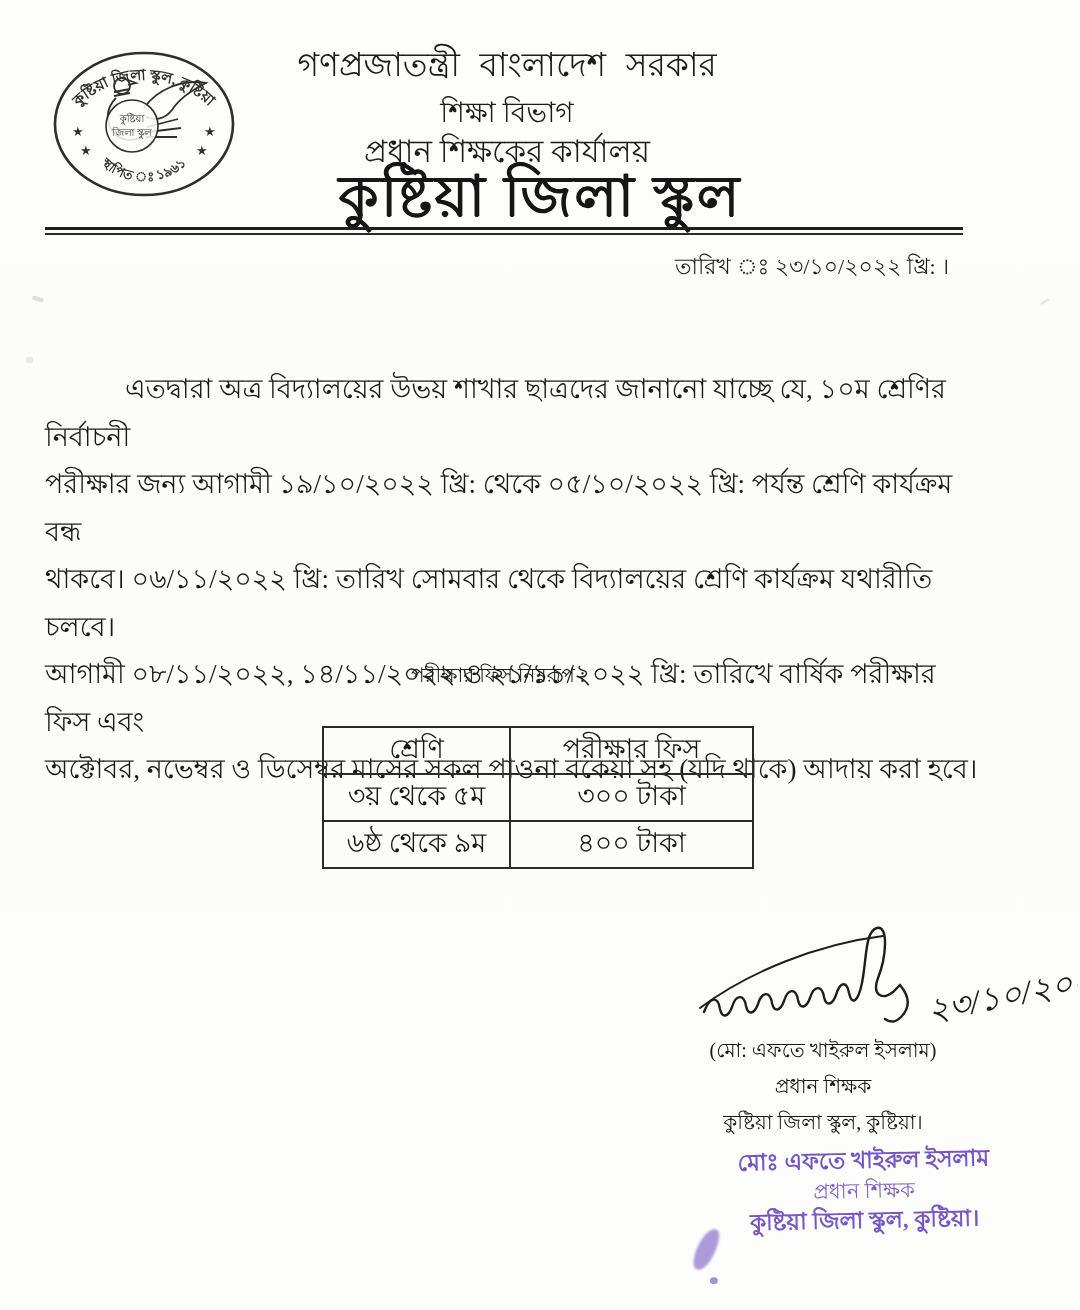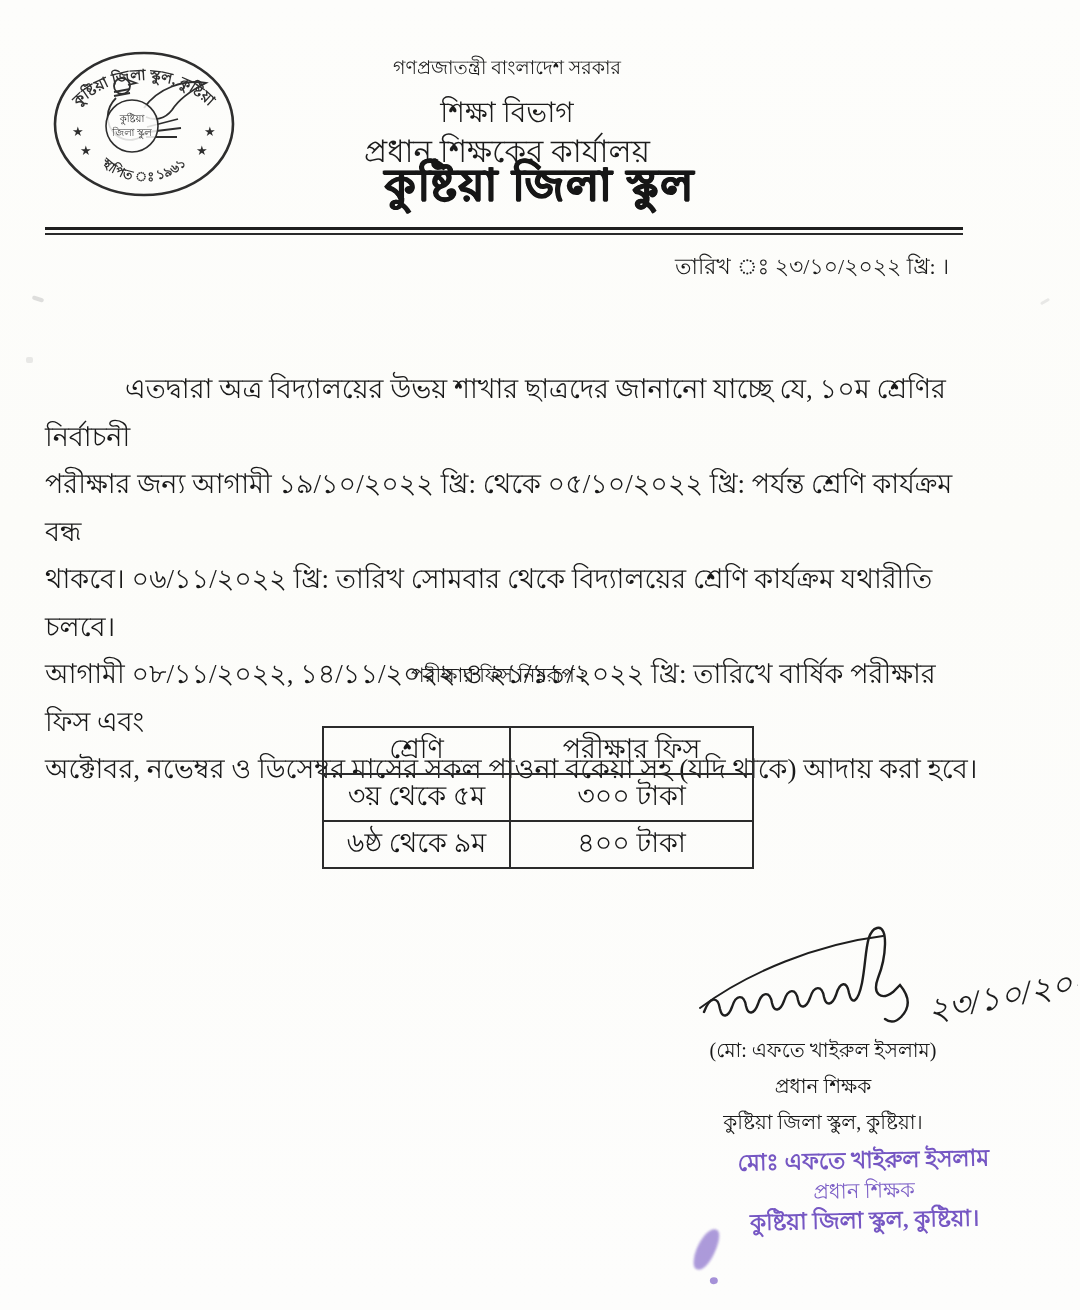--- a/index.html
+++ b/index.html
@@ -10,26 +10,26 @@
   }
   .page{
     position:relative;width:1080px;height:1310px;overflow:hidden;
     background:linear-gradient(180deg,#fdfdfb 0%,#fcfcf9 40%,#fdfdfc 100%);
     color:#1b1b1b;
   }
   
   .seal{position:absolute;left:48px;top:48px;width:192px;height:160px;}
   .seal svg{width:100%;height:100%;}
   .hdr{position:absolute;left:0;top:52px;width:1014px;text-align:center;}
-  .hdr .h1{font-size:19px;line-height:32px;}
+  .hdr .h1{font-size:33px;line-height:32px;font-family:Liberation Mono, monospace;}
   .hdr .h2{font-size:28px;line-height:36px;margin-top:11px;}
   .hdr .h3{font-size:31px;line-height:38px;margin-top:2px;}
   .school-title{
     position:absolute;left:100px;top:152px;width:880px;text-align:center;
-    font-size:44px;font-weight:bold;letter-spacing:2px;color:#161616;
+    font-size:58px;font-weight:normal;letter-spacing:2px;color:#161616;
     text-shadow:0.8px 0 0 #161616,-0.8px 0 0 #161616,0 0.8px 0 #161616;
     white-space:nowrap;
   }
   .rule{
     position:absolute;left:45px;top:227px;width:918px;height:3px;
     border-top:3px solid #1f1f1f;border-bottom:2px solid #2a2a2a;
   }
   .date-line{
     position:absolute;top:249px;right:131px;
     font-size:22px;white-space:nowrap;text-align:right;

